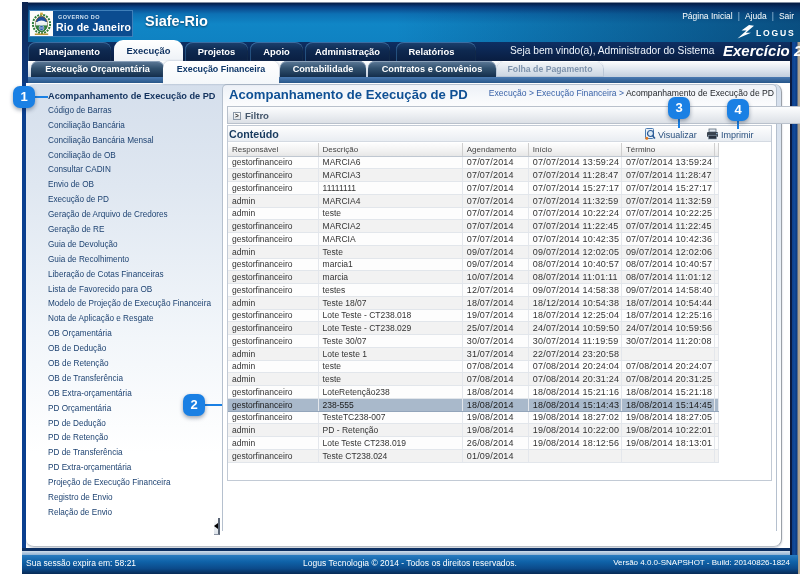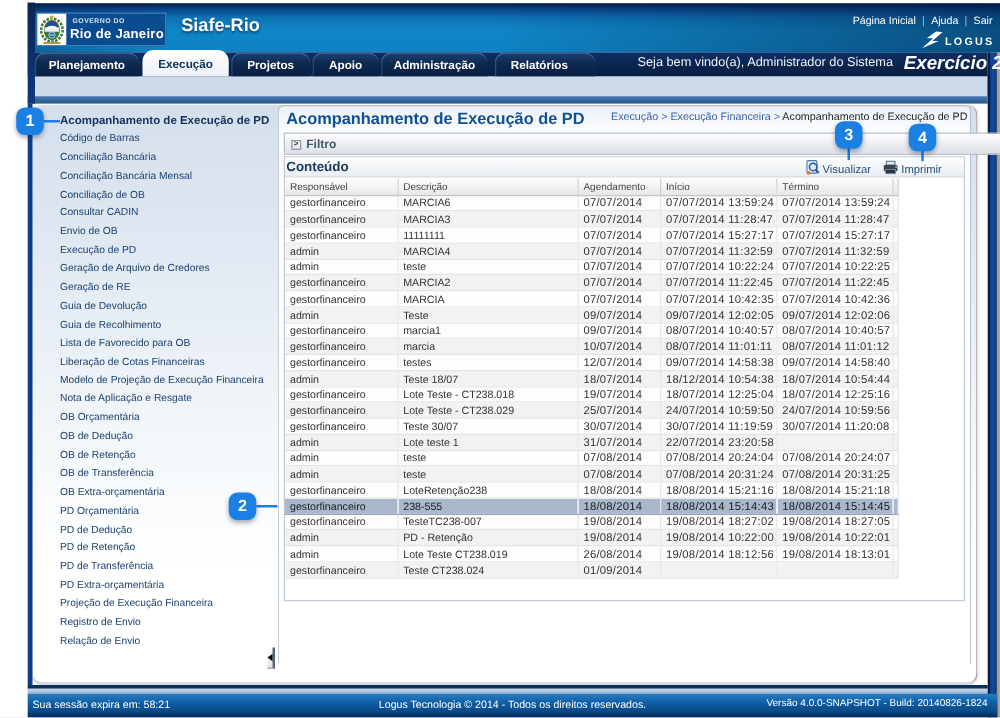--- a/index.html
+++ b/index.html
@@ -132,38 +132,45 @@
  <div id="tabrow">
   <div class="tab tabi" style="left:6px;width:83px">Planejamento</div>
   <div class="tab taba" style="left:92px;width:69px">Execução</div>
   <div class="tab tabi" style="left:163px;width:63px">Projetos</div>
   <div class="tab tabi" style="left:228px;width:53px">Apoio</div>
   <div class="tab tabi" style="left:283px;width:85px">Administração</div>
   <div class="tab tabi" style="left:374px;width:80px;padding-right:9px">Relatórios</div>
   <div id="welcome">Seja bem vindo(a), Administrador do Sistema</div>
   <div id="exerc">Exercício 2014</div>
  </div>
+ <div id="subrow">
+  <div class="stab" style="left:9px;width:133px">Execução Orçamentária</div>
+  <div class="stab staba" style="left:141px;width:116px">Execução Financeira</div>
+  <div class="stab" style="left:258px;width:86px">Contabilidade</div>
+  <div class="stab" style="left:346px;width:128px">Contratos e Convênios</div>
+  <div class="stab stabd" style="left:474px;width:108px">Folha de Pagamento</div>
+ </div>
  <div id="blueline"></div>
  <div id="content">
   <div id="card"></div>
   <ul id="menu">
 <li class="cur">Acompanhamento de Execução de PD</li>
 <li>Código de Barras</li>
 <li>Conciliação Bancária</li>
 <li>Conciliação Bancária Mensal</li>
 <li>Conciliação de OB</li>
 <li>Consultar CADIN</li>
 <li>Envio de OB</li>
 <li>Execução de PD</li>
 <li>Geração de Arquivo de Credores</li>
 <li>Geração de RE</li>
 <li>Guia de Devolução</li>
 <li>Guia de Recolhimento</li>
+<li>Liberação de Cotas Financeiras</li>
 <li>Lista de Favorecido para OB</li>
-<li>Liberação de Cotas Financeiras</li>
 <li>Modelo de Projeção de Execução Financeira</li>
 <li>Nota de Aplicação e Resgate</li>
 <li>OB Orçamentária</li>
 <li>OB de Dedução</li>
 <li>OB de Retenção</li>
 <li>OB de Transferência</li>
 <li>OB Extra-orçamentária</li>
 <li>PD Orçamentária</li>
 <li>PD de Dedução</li>
 <li>PD de Retenção</li>

